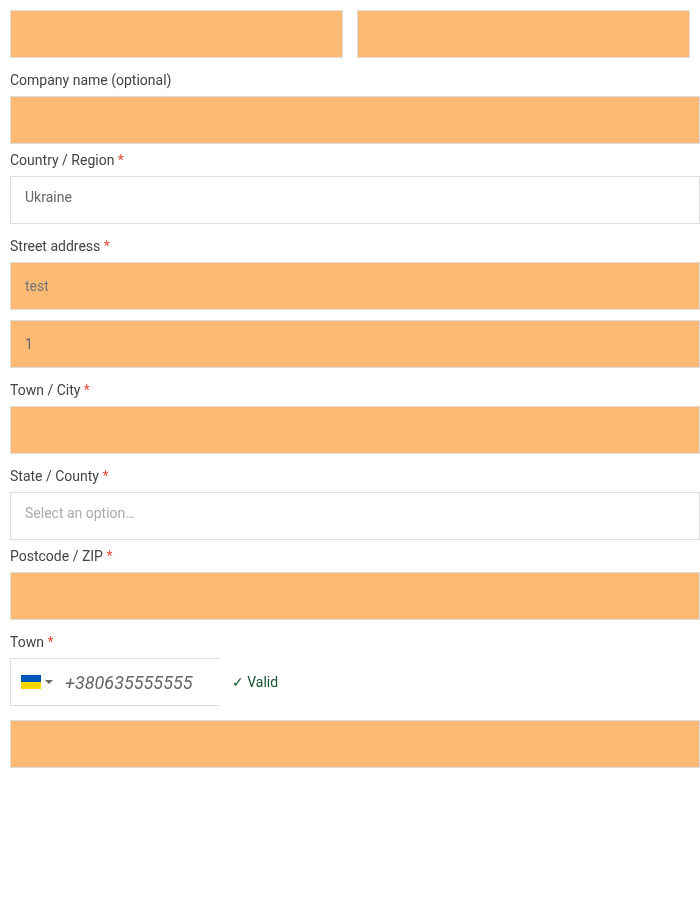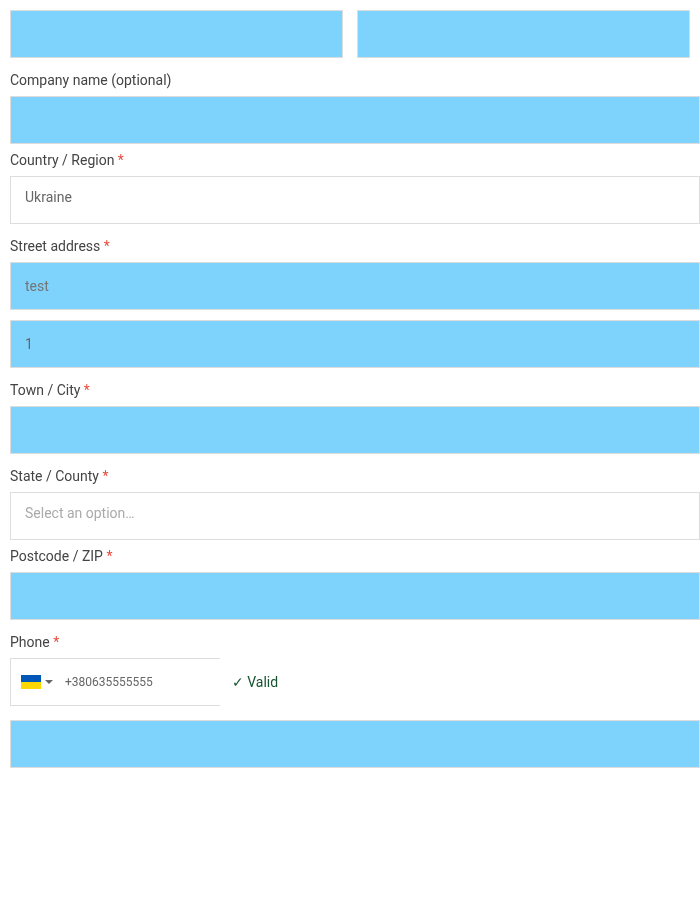--- a/index.html
+++ b/index.html
@@ -35,21 +35,21 @@
     .required {
       color: #e74c3c;
     }
     .text-input {
       width: 100%;
       height: 48px;
       padding: 12px 14px;
       border: 1px solid #ddd;
       font-size: 14px;
       color: #666;
-      background: #7dd3fc;
+      background: #fdba74;
       outline: none;
       font-family: inherit;
     }
     .text-input.multi {
       margin-bottom: 10px;
     }
     .combo-display {
       width: 100%;
       height: 48px;
       padding: 12px 14px;
@@ -97,24 +97,25 @@
       height: 0;
       border-left: 4px solid transparent;
       border-right: 4px solid transparent;
       border-top: 4px solid #666;
     }
     .phone-input {
       border: none;
       outline: none;
       height: 100%;
       flex: 1;
-      font-size: 12px;
+      font-size: 18px;
       padding: 0 8px 0 2px;
       color: #666;
       font-family: inherit;
+      font-style: italic;
     }
     .valid-badge {
       color: #14532d;
       font-size: 14px;
     }
     .stretch-right {
       width: 690px;
     }
   </style>
 </head>
@@ -174,21 +175,21 @@
 <div class="form-group" style="margin-top:4px;">
   <label>
     <span>Postcode / ZIP</span>
     <span class="required">*</span>
   </label>
   <input type="text" class="text-input stretch-right" value="" style="">
 </div>
 
 <div class="form-group" style="margin-top:14px;">
   <label>
-    <span>Phone</span>
+    <span>Town</span>
     <span class="required">*</span>
   </label>
   <div class="phone-row">
     <div class="phone-input-wrap">
       <div class="flag-selector">
         <span class="flag-ua"></span>
         <span class="flag-caret"></span>
       </div>
       <input type="text" class="phone-input" value="+380635555555" style="">
     </div>

